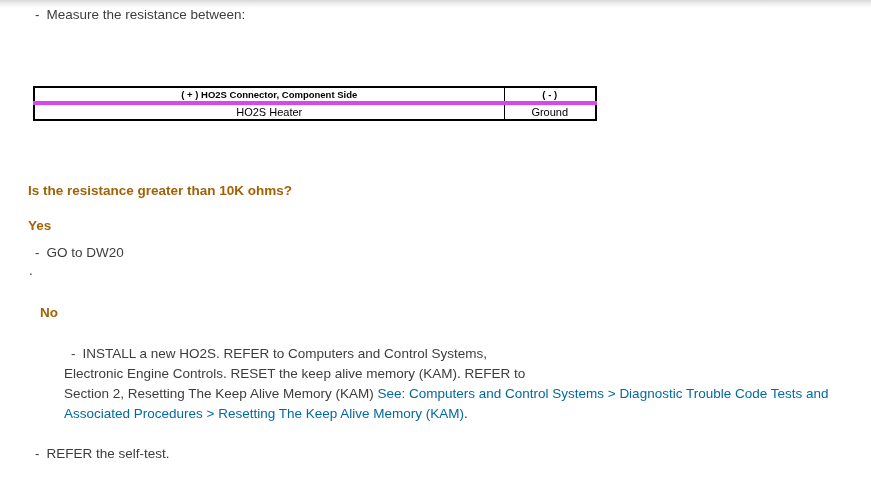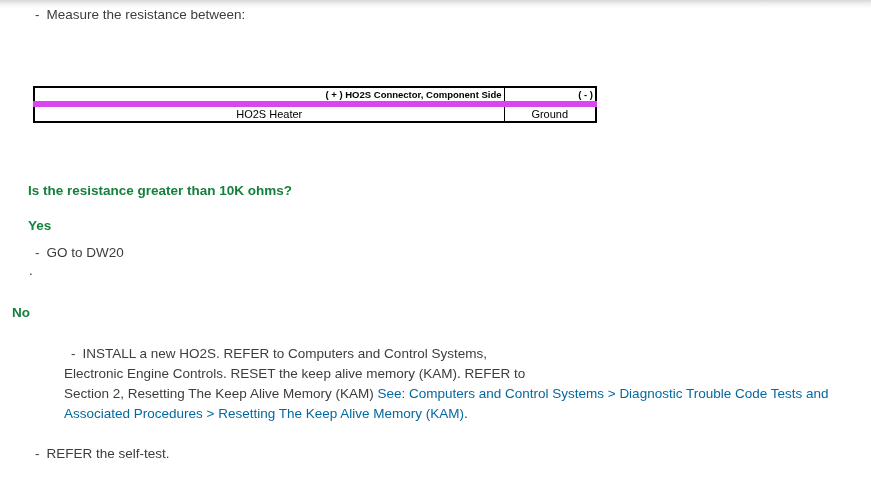--- a/index.html
+++ b/index.html
@@ -11,21 +11,21 @@
     overflow: hidden;
     position: relative;
   }
   .top-shadow {
     position: absolute; top: 0; left: 0;
     width: 871px; height: 8px;
     background: linear-gradient(to bottom, #d8d8d8 0%, #efefef 45%, #ffffff 100%);
   }
   .abs { position: absolute; }
   .txt { font-size: 13.5px; line-height: 20px; white-space: nowrap; }
-  .bold { font-weight: bold; color: #15803d; }
+  .bold { font-weight: bold; color: #a16207; }
   .bullet { display: flex; }
   .bullet .dash { margin-right: 7px; }
   .para-line { height: 20px; }
   .para-line .dash { display: inline-block; margin-left: 7px; margin-right: 7px; }
   a.ref-link, .link {
     color: #0369a1;
     text-decoration: none;
     cursor: pointer;
   }
   table.spec {
@@ -38,24 +38,24 @@
   }
   table.spec th, table.spec td {
     border: 1px solid #000000;
     overflow: hidden;
     white-space: nowrap;
   }
   table.spec th {
     font-size: 9.5px;
     font-weight: bold;
     color: #000000;
-    text-align: right;
+    text-align: center;
     height: 14px;
     padding: 1px 2px;
-    border-bottom: 6px solid #d946ef;
+    border-bottom: 4px solid #d946ef;
   }
   table.spec td {
     font-size: 11px;
     color: #000000;
     text-align: center;
     height: 15px;
     padding: 1px 3px;
   }
   .col1 { width: 470px; }
   .col2 { width: 92px; }
@@ -89,21 +89,21 @@
 
 <div class="abs txt bold" style="left:28px; top:216px;">Yes</div>
 
 <div class="abs txt bullet" style="left:35px; top:243px;">
   <span class="dash">-</span>
   <span>GO to DW20</span>
 </div>
 
 <div class="abs txt" style="left:29px; top:261px;">.</div>
 
-<div class="abs txt bold" style="left:12px; top:303px;">No</div>
+<div class="abs txt bold" style="left:40px; top:303px;">No</div>
 
 <div class="abs txt" style="left:28px; top:344px;margin-left:36px;">
   <div class="para-line">
     <span class="dash">-</span><span>INSTALL a new HO2S. REFER to Computers and Control Systems,</span>
   </div>
   <div class="para-line">
     <span>Electronic Engine Controls. RESET the keep alive memory (KAM). REFER to</span>
   </div>
   <div class="para-line">
     <span>Section 2, Resetting The Keep Alive Memory (KAM) </span><a class="ref-link">See: Computers and Control Systems &gt; Diagnostic Trouble Code Tests and</a>

